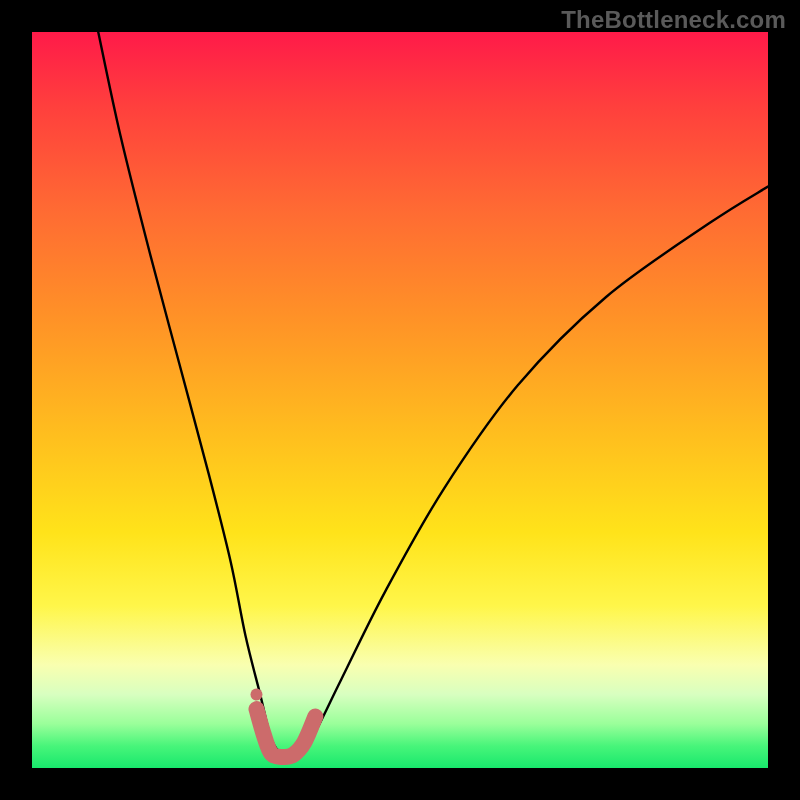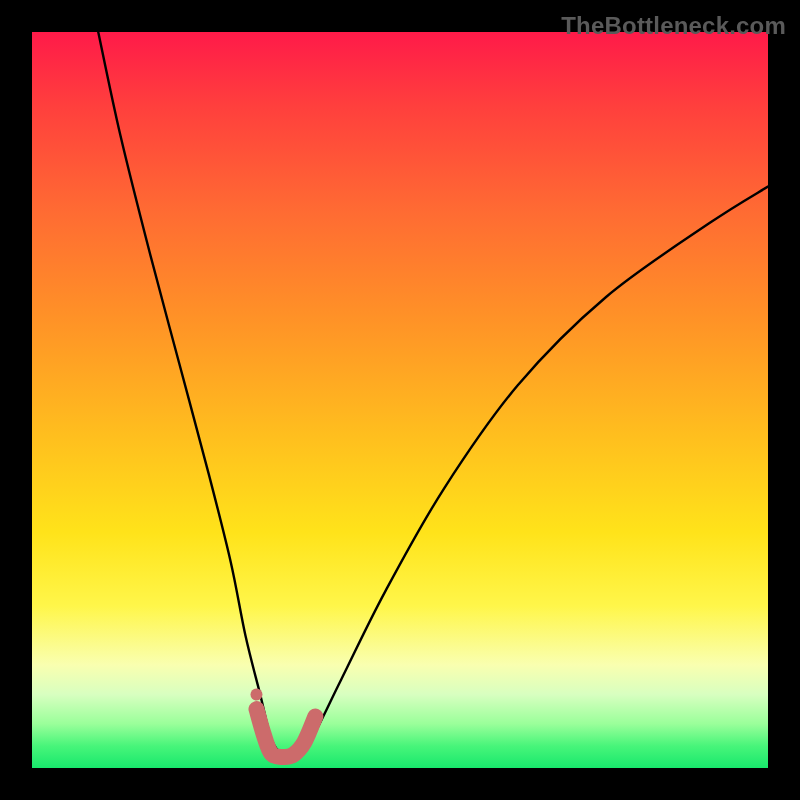--- a/index.html
+++ b/index.html
@@ -19,21 +19,20 @@
   .watermark {
     position: absolute;
     top: 6px;
     right: 14px;
     color: #5a5a5a;
     font-size: 24px;
     font-weight: 600;
     letter-spacing: 0.2px;
     z-index: 5;
     user-select: none;
-    margin-top: 6px;
   }
   .plot {
     position: absolute;
     left: 32px;
     top: 32px;
     width: 736px;
     height: 736px;
     overflow: hidden;
   }
   .gradient {

